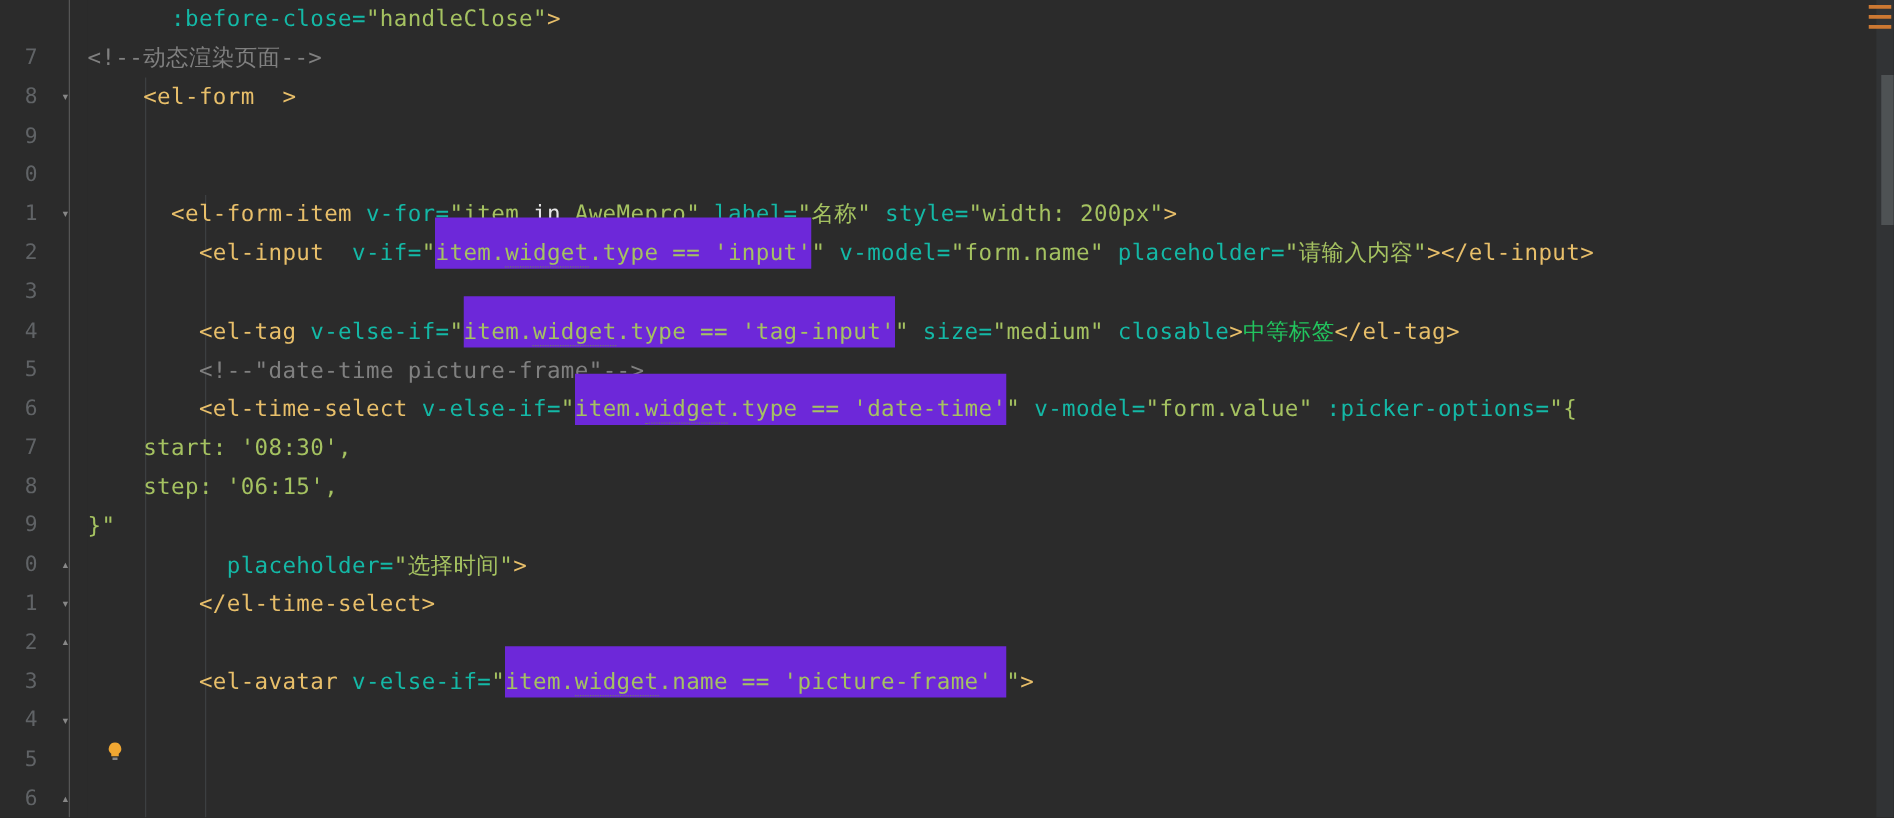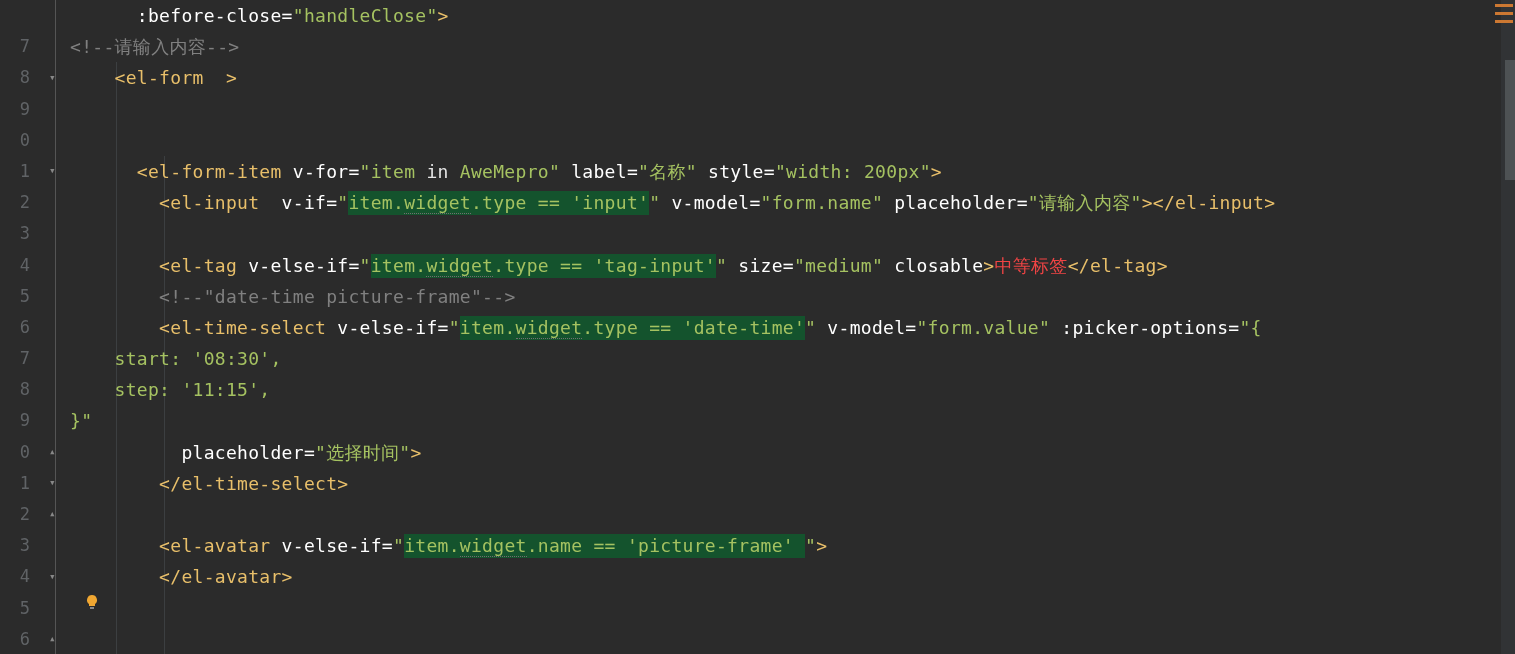--- a/index.html
+++ b/index.html
@@ -70,29 +70,29 @@
 }
 .indent-guide {
   position: absolute;
   top: 0;
   bottom: 0;
   width: 1px;
   background: #3c3f41;
 }
 .c-comment { color: #808080; }
 .c-tag     { color: #e8bf6a; text-align: center; }
-.c-attr    { color: #ffffff; text-align: center; }
+.c-attr    { color: #14b8a6; text-align: center; }
 .c-str     { color: #a5c261; }
 .c-bracket { color: #e8bf6a; }
-.c-punct   { color: #ef4444; }
+.c-punct   { color: #22c55e; }
 .c-keyword { color: #e5e5e5; }
 .c-squig   { border-bottom: 1px dotted #707070; }
 .hl {
-  background: #14532d;
-  padding-top: 1px;
+  background: #6d28d9;
+  padding-top: 18px;
   padding-bottom: 2px;
   text-align: center;
 }
 .bulb {
   position: absolute;
   left: 84px;
   width: 16px;
   height: 16px;
   z-index: 10;
 }
@@ -165,53 +165,52 @@
       </svg>
   </div>
 
   <div class="code">
 
     <div class="indent-guide" style="left:46px;top:62px;height:592px;"></div>
     <div class="indent-guide" style="left:94px;top:156px;height:498px;"></div>
 
     <div class="line">      <span class="c-attr">:before-close=</span><span class="c-str">"handleClose"</span><span class="c-bracket">&gt;</span></div>
 
-    <div class="line"><span class="c-comment">&lt;!--</span><span class="c-comment">请输入内容</span><span class="c-comment">--&gt;</span></div>
+    <div class="line"><span class="c-comment">&lt;!--</span><span class="c-comment">动态渲染页面</span><span class="c-comment">--&gt;</span></div>
 
     <div class="line">    <span class="c-tag">&lt;el-form  &gt;</span></div>
 
     <div class="line"></div>
     <div class="line"></div>
 
     <div class="line">      <span class="c-tag">&lt;el-form-item</span><span class="c-attr"> v-for=</span><span class="c-str"><span>"item </span></span><span class="c-keyword">in</span><span class="c-str"> AweMepro"</span><span class="c-attr"> label=</span><span class="c-str">"名称"</span><span class="c-attr"> style=</span><span class="c-str">"width: 200px"</span><span class="c-tag">&gt;</span></div>
 
     <div class="line">        <span class="c-tag">&lt;el-input </span><span class="c-attr"> v-if=</span><span class="c-str">"</span><span class="hl"><span class="c-str">item.</span><span class="c-str c-squig">widget</span><span class="c-str">.type == 'input'</span></span><span class="c-str">"</span><span class="c-attr"> v-model=</span><span class="c-str">"form.name"</span><span class="c-attr"> placeholder=</span><span class="c-str">"请输入内容"</span><span class="c-tag">&gt;&lt;/el-input&gt;</span></div>
 
     <div class="line"></div>
 
     <div class="line">        <span class="c-tag">&lt;el-tag</span><span class="c-attr"> v-else-if=</span><span class="c-str">"</span><span class="hl"><span class="c-str">item.</span><span class="c-str c-squig">widget</span><span class="c-str">.type == 'tag-input'</span></span><span class="c-str">"</span><span class="c-attr"> size=</span><span class="c-str">"medium"</span><span class="c-attr"> closable</span><span class="c-tag">&gt;</span><span class="c-punct">中等标签</span><span class="c-tag">&lt;/el-tag&gt;</span></div>
 
     <div class="line">        <span class="c-comment">&lt;!--</span><span class="c-comment">"date-time picture-frame"</span><span class="c-comment">--&gt;</span></div>
 
     <div class="line">        <span class="c-tag">&lt;el-time-select</span><span class="c-attr"> v-else-if=</span><span class="c-str">"</span><span class="hl"><span class="c-str">item.</span><span class="c-str c-squig">widget</span><span class="c-str">.type == 'date-time'</span></span><span class="c-str">"</span><span class="c-attr"> v-model=</span><span class="c-str">"form.value"</span><span class="c-attr"> :picker-options=</span><span class="c-str">"{</span></div>
 
     <div class="line">  <span class="c-str">  start: '08:30',</span></div>
-    <div class="line">  <span class="c-str">  step: '11:15',</span></div>
+    <div class="line">  <span class="c-str">  step: '06:15',</span></div>
     <div class="line"><span class="c-str">}"</span></div>
 
     <div class="line">          <span class="c-attr">placeholder=</span><span class="c-str">"选择时间"</span><span class="c-tag">&gt;</span></div>
 
     <div class="line">        <span class="c-tag">&lt;/el-time-select&gt;</span></div>
 
     <div class="line"></div>
 
     <div class="line">        <span class="c-tag">&lt;el-avatar</span><span class="c-attr"> v-else-if=</span><span class="c-str">"</span><span class="hl"><span class="c-str">item.</span><span class="c-str c-squig">widget</span><span class="c-str">.name == 'picture-frame' </span></span><span class="c-str">"</span><span class="c-tag">&gt;</span></div>
 
 
-    <div class="line">        <span class="c-tag">&lt;/el-avatar&gt;</span></div>
   </div>
 
   <div class="minimap">
     <div class="mini-mark mini-orange" style="top:4px;"></div>
     <div class="mini-mark mini-orange" style="top:12px;"></div>
     <div class="mini-mark mini-orange" style="top:20px;"></div>
     <div class="mini-marker" style="top:60px;height:120px;"></div>
   </div>
 
 </div>

